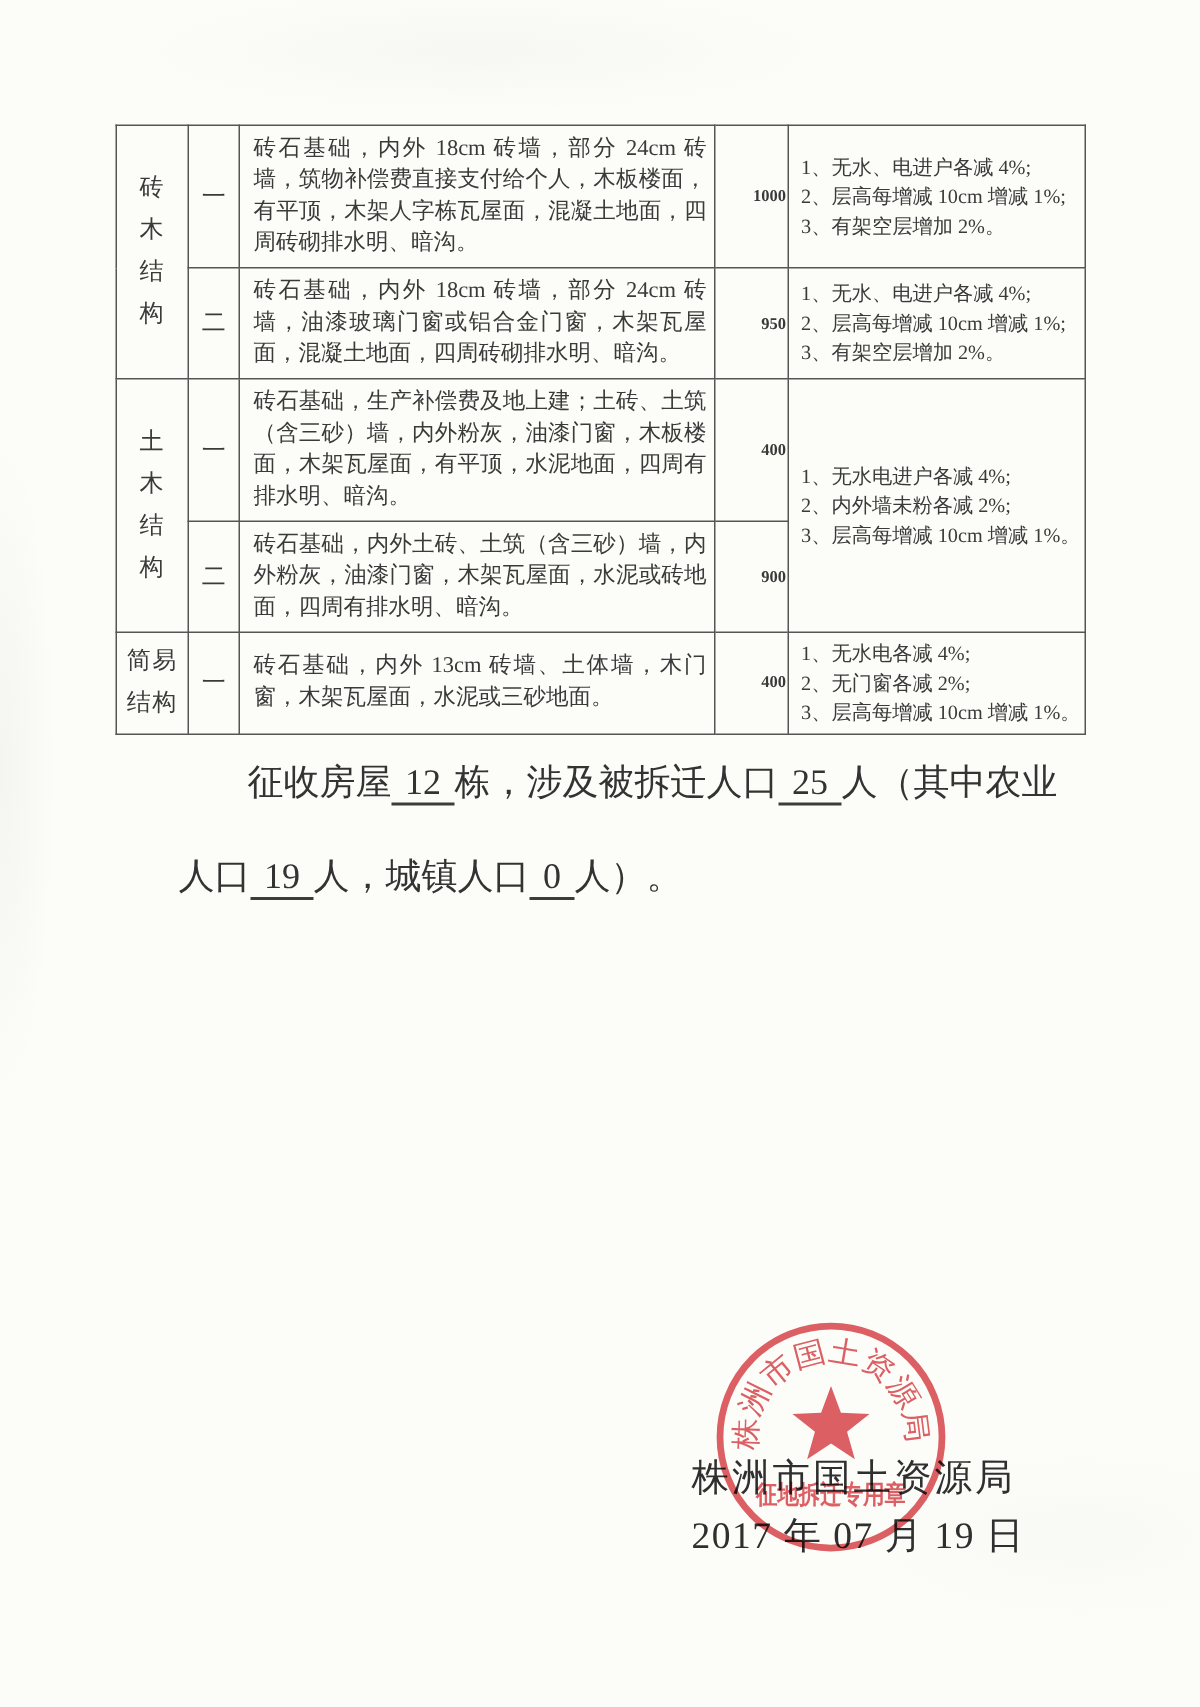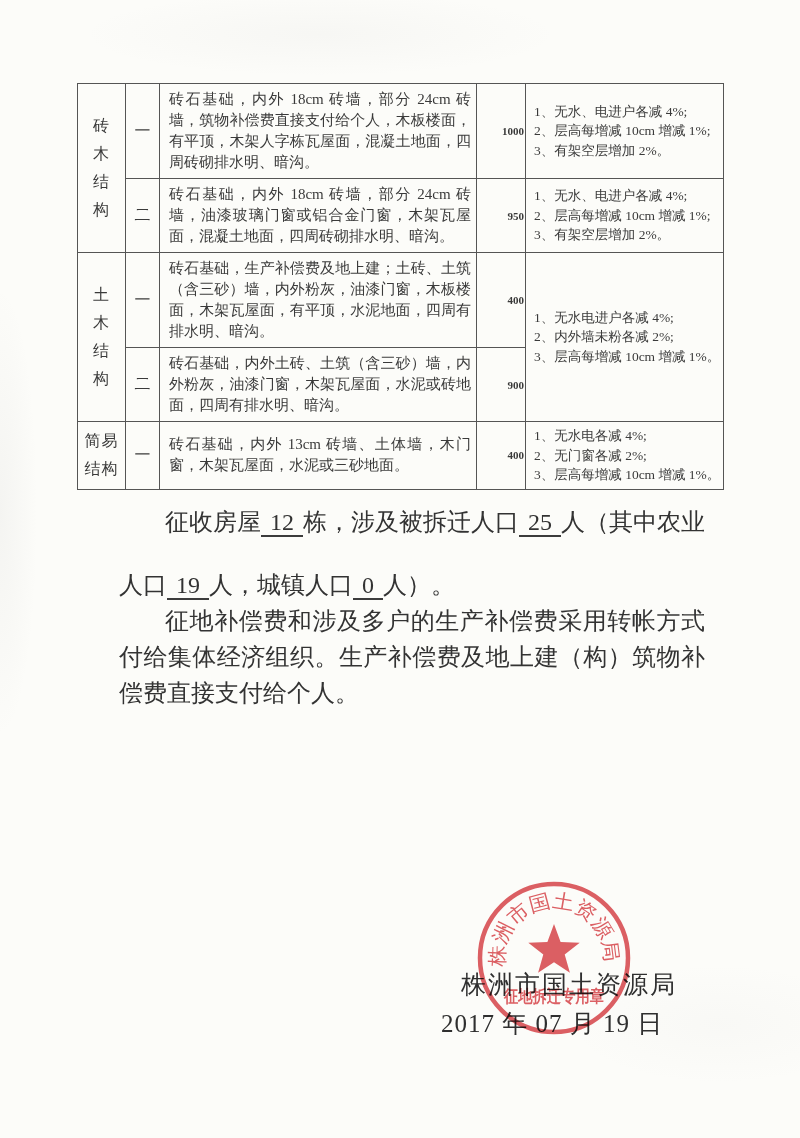--- a/index.html
+++ b/index.html
@@ -37,21 +37,21 @@
   .body-text p{margin:0;text-indent:46px;}
   .body-text p.hd{font-weight:700;letter-spacing:2px;}
   .num{
     display:inline-block;line-height:26px;
     border-bottom:2px solid #3c3c3c;
     padding:0 9px;text-indent:0;margin-top:32px;
   }
 
   
   .sig-org{position:absolute;left:461px;top:968px;font-size:25px;letter-spacing:2px;color:#2f2f2f;}
-  .sig-date{position:absolute;left:441px;top:1007px;font-size:25px;letter-spacing:1px;color:#2f2f2f;}
+  .sig-date{position:absolute;left:461px;top:1007px;font-size:25px;letter-spacing:1px;color:#2f2f2f;}
 
   
   .seal{
     position:absolute;left:472px;top:876px;width:164px;height:164px;
     mix-blend-mode:multiply;opacity:0.86;
   }
 </style>
 </head>
 <body>
 
@@ -119,21 +119,20 @@
           <div class="note-line">1、无水电各减 4%;</div>
           <div class="note-line">2、无门窗各减 2%;</div>
           <div class="note-line">3、层高每增减 10cm 增减 1%。</div>
         </td>
       </tr>
     </tbody>
   </table>
 
   <div class="body-text">
     <p><span>征收房屋</span><span class="num">12</span><span>栋，涉及被拆迁人口</span><span class="num">25</span><span>人（其中农业人口</span><span class="num">19</span><span>人，城镇人口</span><span class="num">0</span><span>人）。</span></p>
-    <p>征地补偿费和涉及多户的生产补偿费采用转帐方式付给集体经济组织。生产补偿费及地上建（构）筑物补偿费直接支付给个人。</p>
   </div>
 
   <div class="sig-org">株洲市国土资源局</div>
   <div class="sig-date">2017 年 07 月 19 日</div>
 
   <svg class="seal" viewBox="0 0 164 164">
     <circle cx="82" cy="82" r="74" fill="none" stroke-width="4.5" stroke="#d9454b"></circle>
     <polygon points="82,48 88.6,65.9 107.7,66.7 92.7,78.5 97.9,96.8 82,86.3 66.1,96.8 71.3,78.5 56.3,66.7 75.4,65.9" fill="#d9454b"></polygon>
     <path id="sealArc" d="M 32.8 90.7 A 50 50 0 1 1 131.2 90.7" fill="none"></path>
     <text font-size="20" font-family="Liberation Serif, DejaVu Serif, serif">

